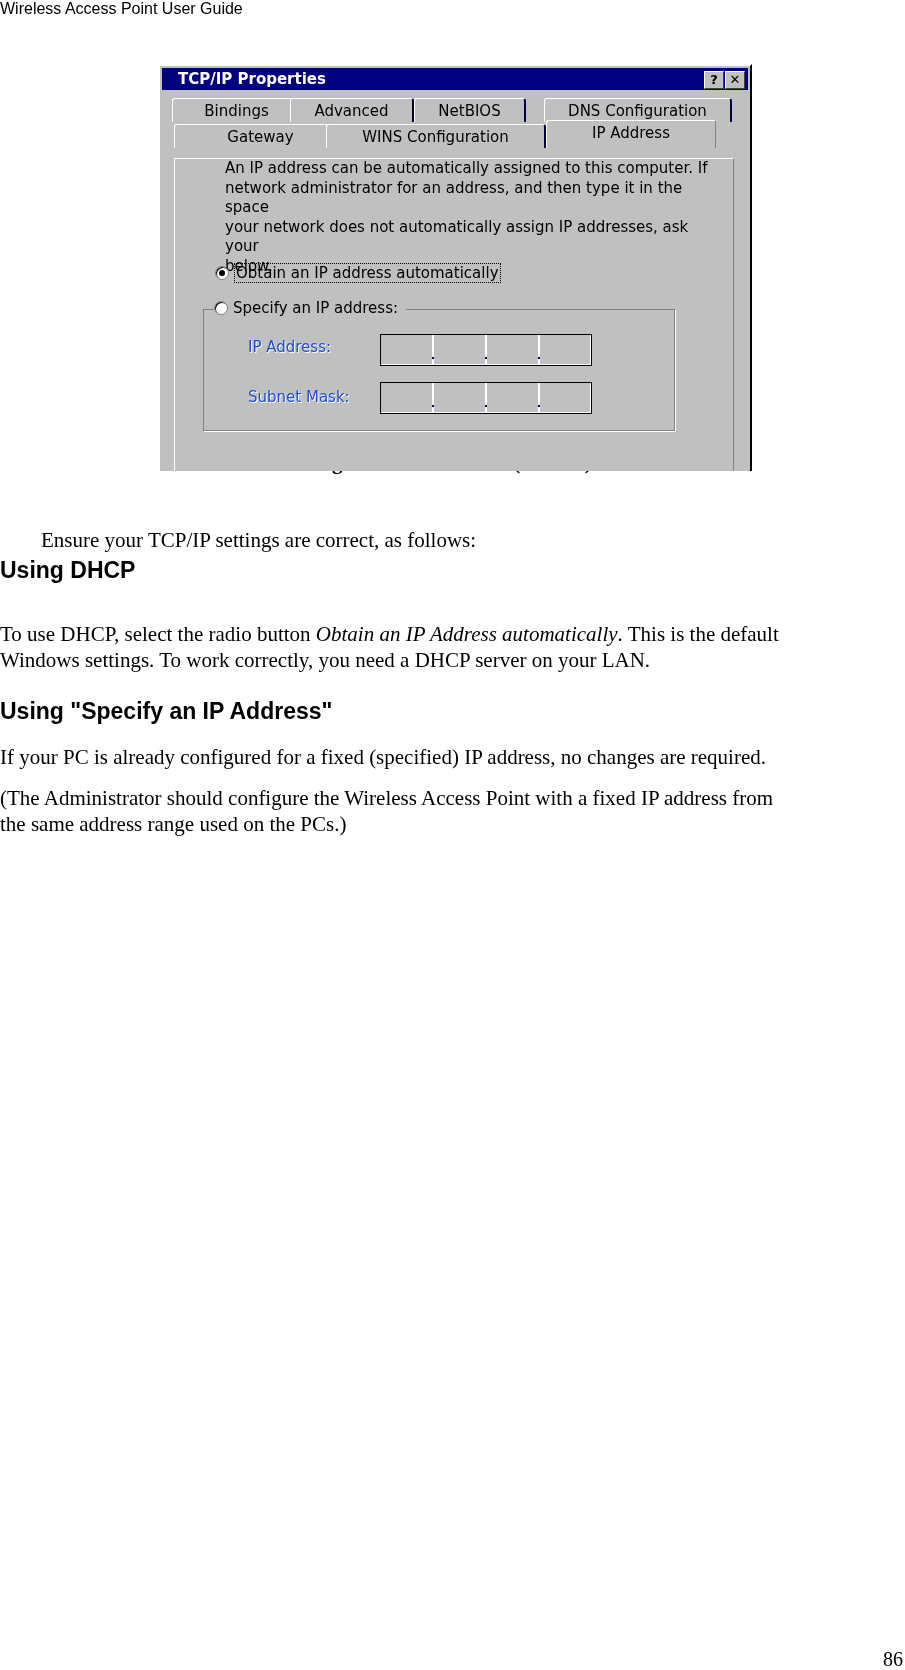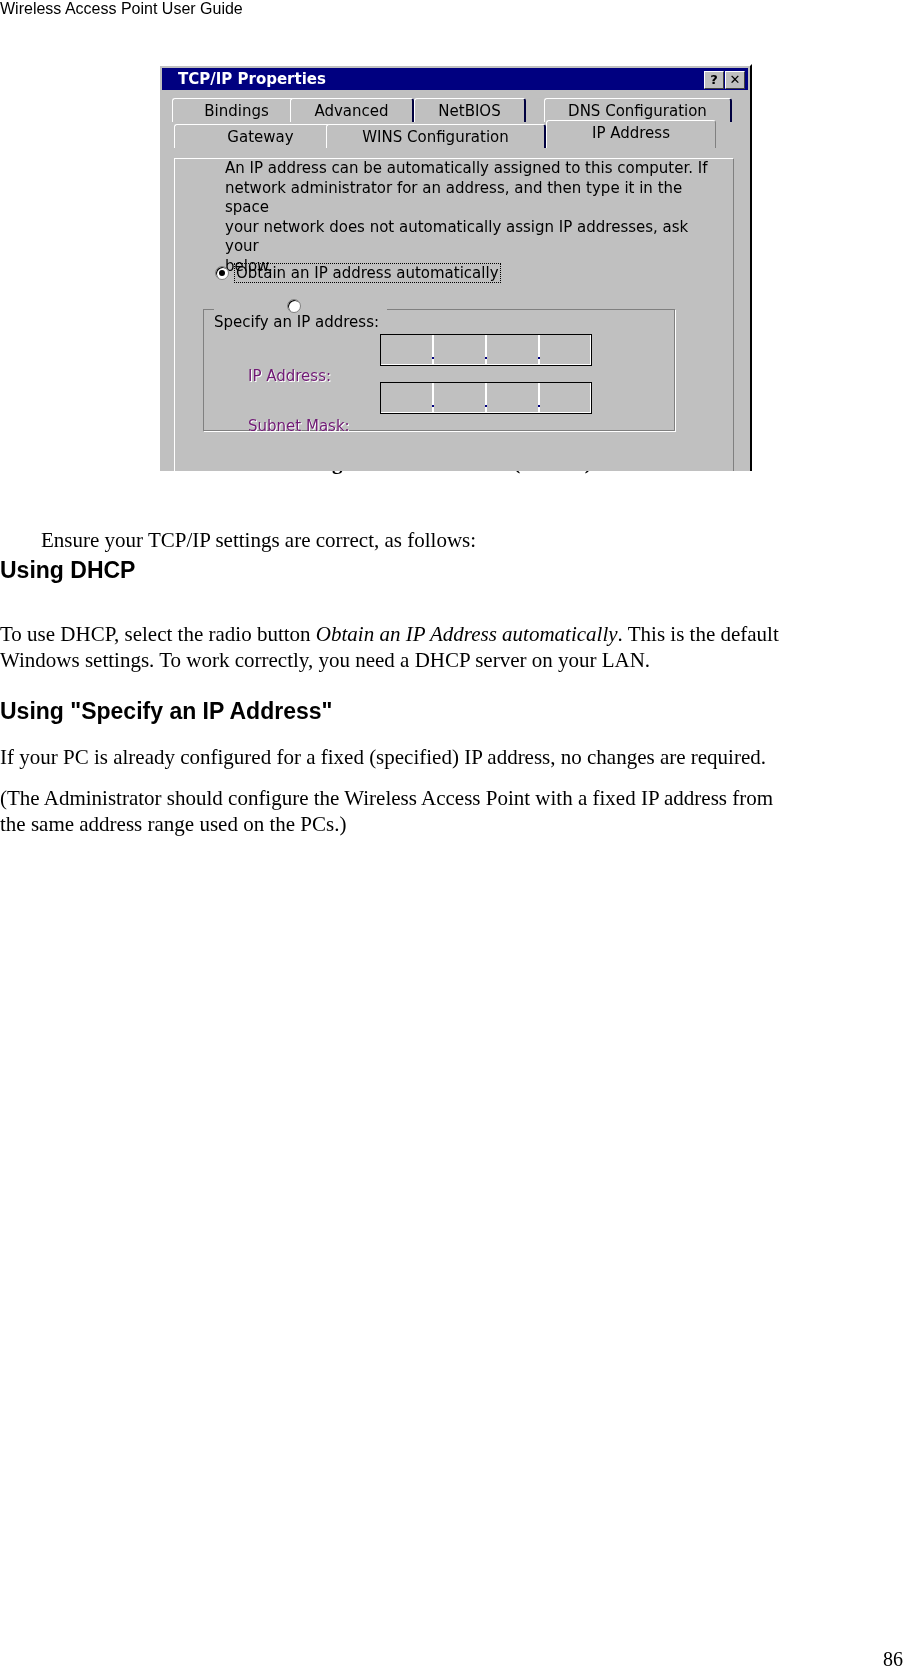--- a/index.html
+++ b/index.html
@@ -28,23 +28,23 @@
       border-right: 1px solid #808080; box-sizing: border-box; background: #c0c0c0; z-index: 2; }
 
     .desc { position: absolute; left: 26px; top: 0; width: 500px; line-height: 19.5px; margin-left: 24px; }
     .radio-row { position: absolute; left: 40px; display: flex; align-items: center; }
     .radio { width: 12px; height: 12px; border-radius: 50%; background: #fff; border: 1px solid #808080; box-shadow: inset 1px 1px 0 #000;
       position: relative; margin-right: 5px; }
     .radio.checked::after { content: ""; position: absolute; left: 3px; top: 3px; width: 6px; height: 6px; border-radius: 50%; background: #000; }
     .focus-box { border: 1px dotted #000; padding: 0 1px; }
 
     .groupbox { position: absolute; left: 28px; top: 150px; width: 470px; height: 120px; border: 1px solid #808080; box-shadow: 1px 1px 0 #fff; }
-    .group-legend { position: absolute; left: 10px; top: -11px; background: #c0c0c0; padding-right: 8px; flex-direction: column; }
+    .group-legend { position: absolute; left: 10px; top: -11px; background: #c0c0c0; padding-right: 8px; }
 
-    .field-label { position: absolute; color: #701a75; text-shadow: 1px 1px 0 #fff; margin-top: 29px; }
+    .field-label { position: absolute; color: #1d4ed8; text-shadow: 1px 1px 0 #fff; }
     .ip-box { position: absolute; width: 210px; height: 30px; background: #c0c0c0; border: 1px solid #000; box-shadow: inset -1px -1px 0 #fff; display: flex; }
     .ip-seg { flex: 1; position: relative; border-right: 2px solid #fff; }
     .ip-seg:last-child { border-right: none; }
     .ip-dot { position: absolute; right: -2px; bottom: 6px; width: 2px; height: 2px; background: #000080; }
 
     .caption { position: absolute; left: 0; width: 905px; top: 450px; text-align: center; font-family: "Liberation Serif", serif;
       font-weight: bold; font-size: 21px; }
 
     .body-text { position: absolute; left: 0; font-family: "Liberation Serif", serif; font-size: 21px; line-height: 26px; width: 900px; }
     .heading { position: absolute; left: 0; font-family: "Liberation Sans", sans-serif; font-weight: bold; font-size: 23px; }

